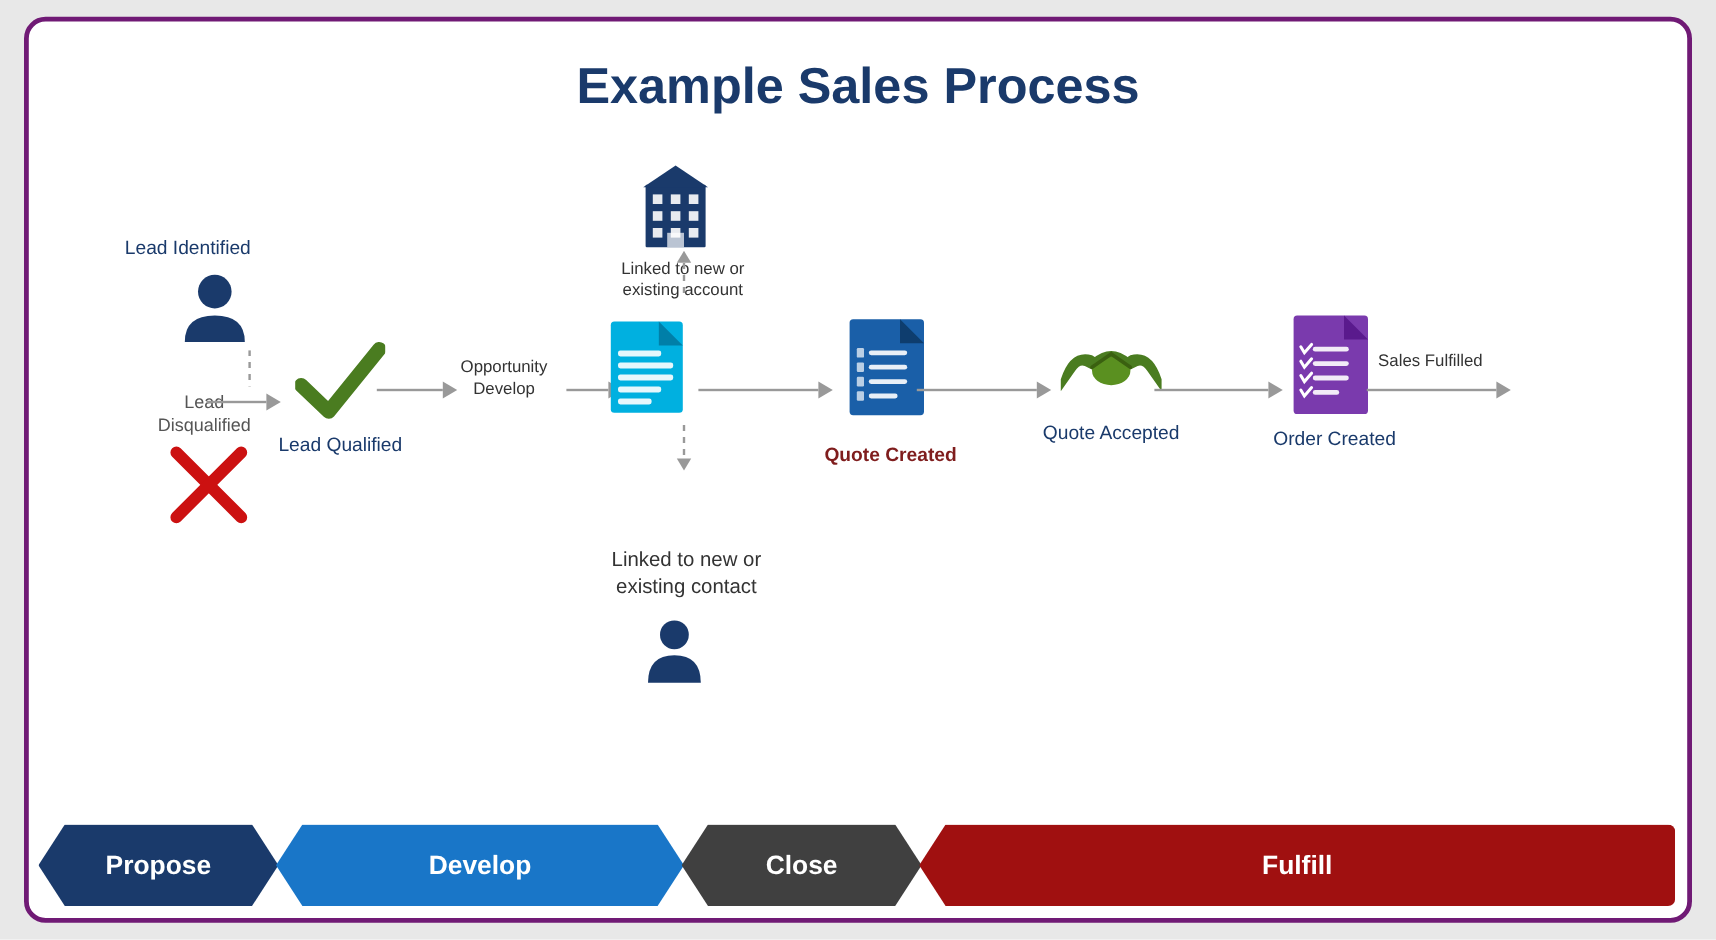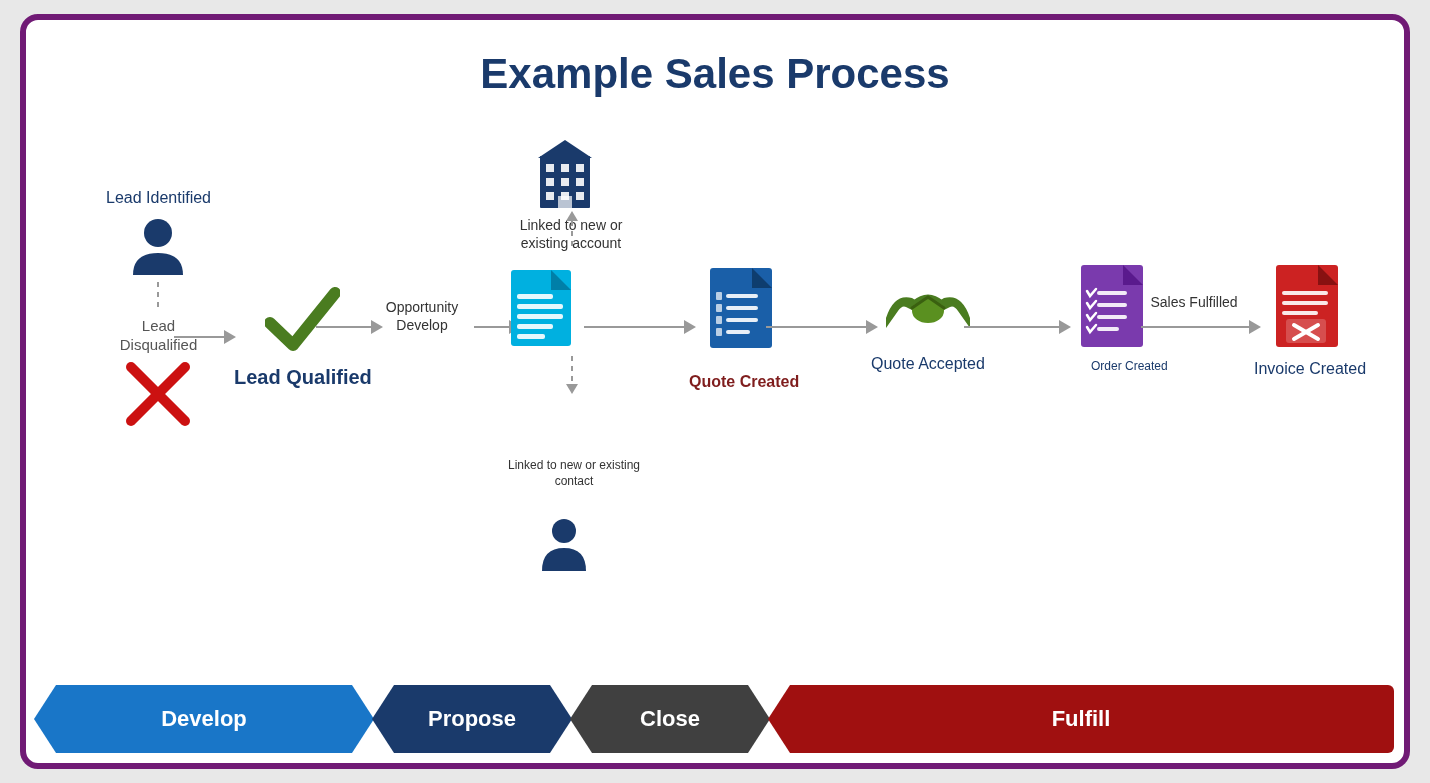--- a/index.html
+++ b/index.html
@@ -6,21 +6,21 @@
     body {
       background: #e8e8e8;
       display: flex;
       justify-content: center;
       align-items: center;
       min-height: 100vh;
       font-family: 'Segoe UI', Arial, sans-serif;
     }
     .diagram-container {
       background: white;
-      border: 6px solid #701a75;
+      border: 4px solid #701a75;
       border-radius: 18px;
       width: 1390px;
       height: 755px;
       position: relative;
       overflow: hidden;
       padding: 20px;
     }
     .title {
       text-align: center;
       font-size: 42px;
@@ -122,21 +122,21 @@
     }
   </style>
 </head>
 <body>
 
 <div class="diagram-container">
   <div class="title">Example Sales Process</div>
 
   <div class="flow-area">
 
-    <div class="node-box" style="left: 60px; top: 80px;">
+    <div class="node-box" style="left: 60px; top: 92px; align-items: flex-end;">
 
       <div style="font-size:16px; color:#1a3a6b; text-align:center; line-height:1.3; margin-bottom:6px; font-weight:500;">Lead
 Identified</div>
 
       <svg width="60" height="65" viewBox="0 0 60 65" class="icon-svg">
         <circle cx="30" cy="18" r="14" fill="#1a3a6b"></circle>
         <path d="M5 60 Q5 38 30 38 Q55 38 55 60 Z" fill="#1a3a6b"></path>
       </svg>
 
       <div style="width:2px; height:30px; background: repeating-linear-gradient(to bottom, #999 0px, #999 5px, transparent 5px, transparent 10px); margin-top:2px;"></div>
@@ -151,21 +151,21 @@
 
     <div style="position:absolute; top:222px; left:128px; display:flex; align-items:center;">
       <div style="width:50px; height:2px; background:#999;"></div>
       <div style="width:0; height:0; border-top:7px solid transparent; border-bottom:7px solid transparent; border-left:12px solid #999;"></div>
     </div>
 
     <div class="node-box" style="left: 188px; top: 175px;">
       <svg width="75" height="75" viewBox="0 0 75 75" class="icon-svg">
         <polyline points="5,40 28,62 70,10" fill="none" stroke="#4a7c20" stroke-width="12" stroke-linecap="round" stroke-linejoin="round"></polyline>
       </svg>
-      <div style="font-size:20px; color:#1a3a6b; text-align:center; line-height:1.3; margin-top:6px; font-weight:700;">Lead
+      <div style="font-size:16px; color:#1a3a6b; text-align:center; line-height:1.3; margin-top:6px; font-weight:400;">Lead
 Qualified</div>
     </div>
 
     <div style="position:absolute; top:212px; left:270px; display:flex; align-items:center;">
       <div style="width:55px; height:2px; background:#999;"></div>
       <div style="width:0; height:0; border-top:7px solid transparent; border-bottom:7px solid transparent; border-left:12px solid #999;"></div>
     </div>
 
     <div style="position:absolute; top:190px; left:326px; width:100px; text-align:center; font-size:14px; color:#333; line-height:1.3;">Opportunity
 Develop</div>
@@ -214,21 +214,21 @@
         <polygon points="42,2 62,22 42,22" fill="#007fa8"></polygon>
 
         <rect x="8" y="26" width="36" height="5" rx="2" fill="white" opacity="0.9"></rect>
         <rect x="8" y="36" width="46" height="5" rx="2" fill="white" opacity="0.9"></rect>
         <rect x="8" y="46" width="46" height="5" rx="2" fill="white" opacity="0.9"></rect>
         <rect x="8" y="56" width="36" height="5" rx="2" fill="white" opacity="0.9"></rect>
         <rect x="8" y="66" width="28" height="5" rx="2" fill="white" opacity="0.9"></rect>
       </svg>
     </div>
 
-    <div style="position:absolute; top:350px; left:458px; width:140px; text-align:center; font-size:12px; color:#333; line-height:1.3;">Linked to new or
+    <div style="position:absolute; top:350px; left:458px; width:140px; text-align:center; font-size:17px; color:#333; line-height:1.3;">Linked to new or
 existing contact</div>
 
     <div style="position:absolute; top:248px; left:520px; display:flex; flex-direction:column; align-items:center;">
       <div style="width:2px; height:28px; background: repeating-linear-gradient(to bottom, #999 0px, #999 5px, transparent 5px, transparent 10px);"></div>
       <div style="width:0; height:0; border-left:6px solid transparent; border-right:6px solid transparent; border-top:10px solid #999;"></div>
     </div>
 
     <div class="node-box" style="left: 493px; top: 408px;">
       <svg width="50" height="60" viewBox="0 0 50 60" class="icon-svg">
         <circle cx="25" cy="15" r="12" fill="#1a3a6b"></circle>
@@ -292,58 +292,42 @@
 
         <rect x="18" y="28" width="30" height="4" rx="2" fill="white" opacity="0.9"></rect>
         <polyline points="8,28 11,33 17,26" fill="none" stroke="white" stroke-width="2.5" stroke-linecap="round"></polyline>
         <rect x="18" y="40" width="30" height="4" rx="2" fill="white" opacity="0.9"></rect>
         <polyline points="8,40 11,45 17,38" fill="none" stroke="white" stroke-width="2.5" stroke-linecap="round"></polyline>
         <rect x="18" y="52" width="30" height="4" rx="2" fill="white" opacity="0.9"></rect>
         <polyline points="8,52 11,57 17,50" fill="none" stroke="white" stroke-width="2.5" stroke-linecap="round"></polyline>
         <rect x="18" y="64" width="22" height="4" rx="2" fill="white" opacity="0.9"></rect>
         <polyline points="8,64 11,69 17,62" fill="none" stroke="white" stroke-width="2.5" stroke-linecap="round"></polyline>
       </svg>
-      <div style="font-size:12px; color:#1a3a6b; text-align:right; line-height:1.3; margin-top:6px; font-weight:500;margin-left:28px;">Order
+      <div style="font-size:16px; color:#1a3a6b; text-align:right; line-height:1.3; margin-top:6px; font-weight:500;">Order
 Created</div>
     </div>
 
     <div style="position:absolute; top:185px; left:1098px; width:100px; text-align:center; font-size:14px; color:#333; line-height:1.3;">Sales
 Fulfilled</div>
 
     <div style="position:absolute; top:212px; left:1095px; display:flex; align-items:center;">
       <div style="width:108px; height:2px; background:#999;"></div>
       <div style="width:0; height:0; border-top:7px solid transparent; border-bottom:7px solid transparent; border-left:12px solid #999;"></div>
     </div>
 
-    <div class="node-box" style="left: 1208px; top: 155px;">
-      <svg width="72" height="90" viewBox="0 0 72 90" class="icon-svg">
-        <rect x="2" y="2" width="62" height="82" rx="3" fill="#cc2222"></rect>
-        <polygon points="44,2 64,22 44,22" fill="#881111"></polygon>
-
-        <rect x="8" y="28" width="46" height="4" rx="2" fill="white" opacity="0.9"></rect>
-        <rect x="8" y="38" width="46" height="4" rx="2" fill="white" opacity="0.9"></rect>
-        <rect x="8" y="48" width="36" height="4" rx="2" fill="white" opacity="0.9"></rect>
-
-        <rect x="12" y="56" width="40" height="24" rx="3" fill="#ffffff" opacity="0.2"></rect>
-        <line x1="20" y1="62" x2="44" y2="76" stroke="white" stroke-width="4" stroke-linecap="round"></line>
-        <line x1="44" y1="62" x2="20" y2="76" stroke="white" stroke-width="4" stroke-linecap="round"></line>
-      </svg>
-      <div style="font-size:16px; color:#1a3a6b; text-align:center; line-height:1.3; margin-top:6px; font-weight:500;">Invoice
-Created</div>
-    </div>
 
   </div>
 
   <div class="process-bar">
+    <div class="phase phase-propose">
+      <span>Propose</span>
+    </div>
     <div class="phase phase-develop">
       <span>Develop</span>
     </div>
-    <div class="phase phase-propose">
-      <span>Propose</span>
-    </div>
     <div class="phase phase-close">
       <span>Close</span>
     </div>
     <div class="phase phase-fulfill">
       <span>Fulfill</span>
     </div>
   </div>
 
 </div>
 

